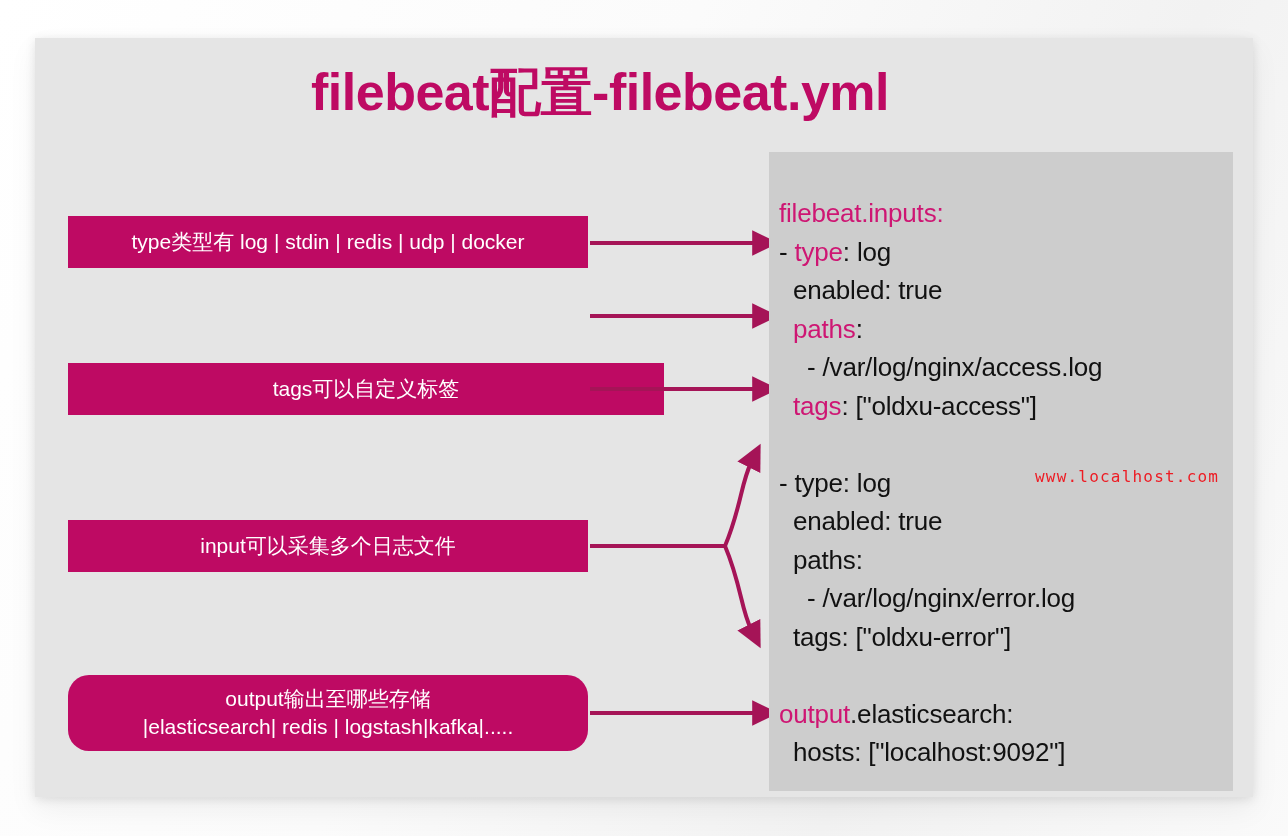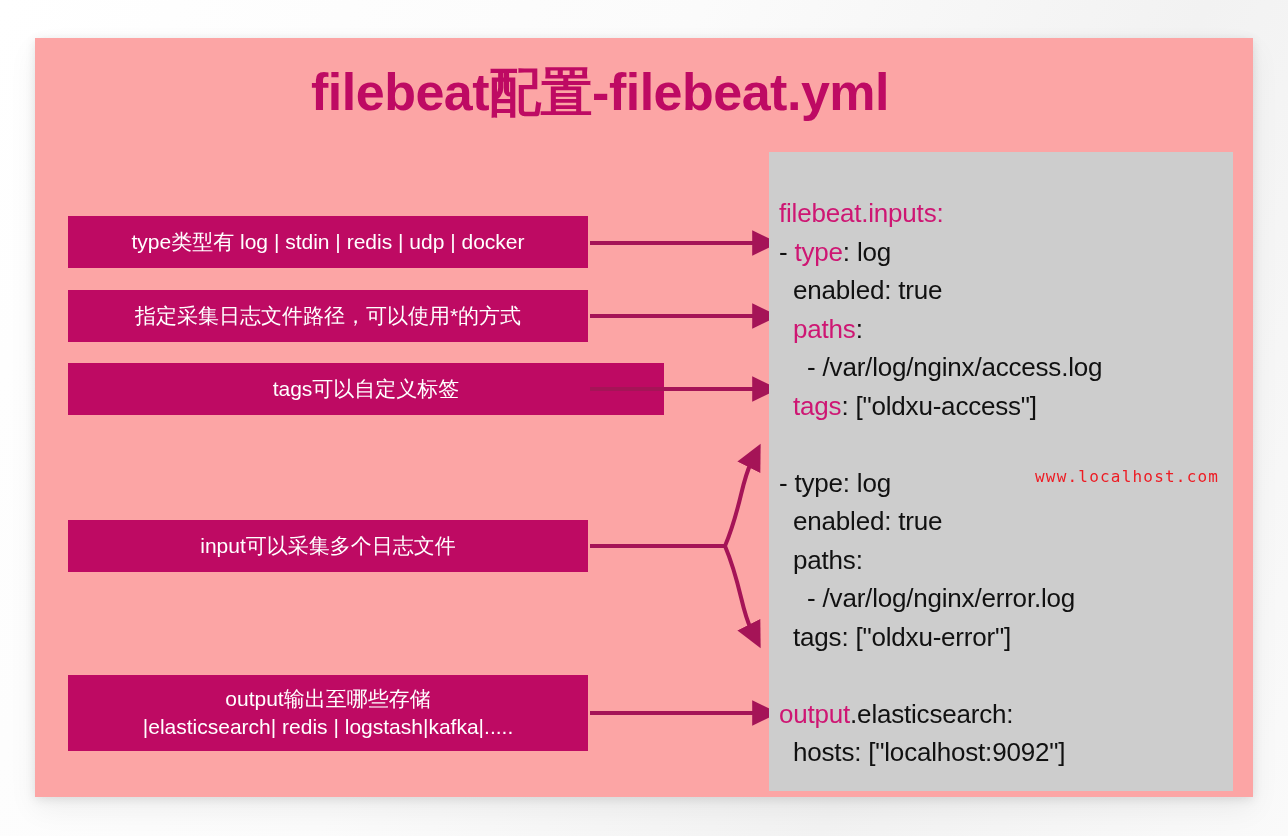--- a/index.html
+++ b/index.html
@@ -23,21 +23,21 @@
     background:
       linear-gradient(115deg, #ffffff 0%, #fbfbfb 42%, #f2f2f2 72%, #fafafa 100%);
   }
 
   #slide-card {
     position: absolute;
     left: 35px;
     top: 38px;
     width: 1218px;
     height: 759px;
-    background: #fca5a5;
+    background: #e5e5e5;
     box-shadow: 0 2px 10px rgba(0,0,0,0.10), 0 12px 28px rgba(0,0,0,0.06);
   }
 
   
   #slide-title {
     position: absolute;
     left: 165px;
     top: 20px;
     width: 800px;
     text-align: center;
@@ -60,21 +60,21 @@
     font-size: 21px;
     line-height: 1.32;
     box-sizing: border-box;
     padding: 2px 2px;
     white-space: pre-line;
   }
   #box-type     { left: 33px; top: 178px; width: 520px; height: 52px; }
   #box-paths    { left: 33px; top: 252px; width: 520px; height: 52px; }
   #box-tags     { left: 33px; top: 325px; width: 596px; height: 52px; }
   #box-input    { left: 33px; top: 482px; width: 520px; height: 52px; }
-  #box-output   { left: 33px; top: 637px; width: 520px; height: 76px; font-size: 21px; }
+  #box-output   { left: 33px; top: 637px; width: 520px; height: 76px; font-size: 21px; border-radius: 21px; }
 
   
   #arrow-layer {
     position: absolute;
     left: 0;
     top: 0;
     width: 1218px;
     height: 759px;
     pointer-events: none;
   }
@@ -118,23 +118,20 @@
 
 <div id="backdrop"></div>
 
 <div id="slide-card">
 
   <div id="slide-title">filebeat配置-filebeat.yml</div>
 
   <div class="label-box" id="box-type">
     <span>type类型有 log | stdin | redis | udp | docker</span>
   </div>
-  <div class="label-box" id="box-paths">
-    <span>指定采集日志文件路径，可以使用*的方式</span>
-  </div>
   <div class="label-box" id="box-tags">
     <span>tags可以自定义标签</span>
   </div>
   <div class="label-box" id="box-input">
     <span>input可以采集多个日志文件</span>
   </div>
   <div class="label-box" id="box-output">
     <span>output输出至哪些存储
 |elasticsearch| redis | logstash|kafka|.....</span>
   </div>

